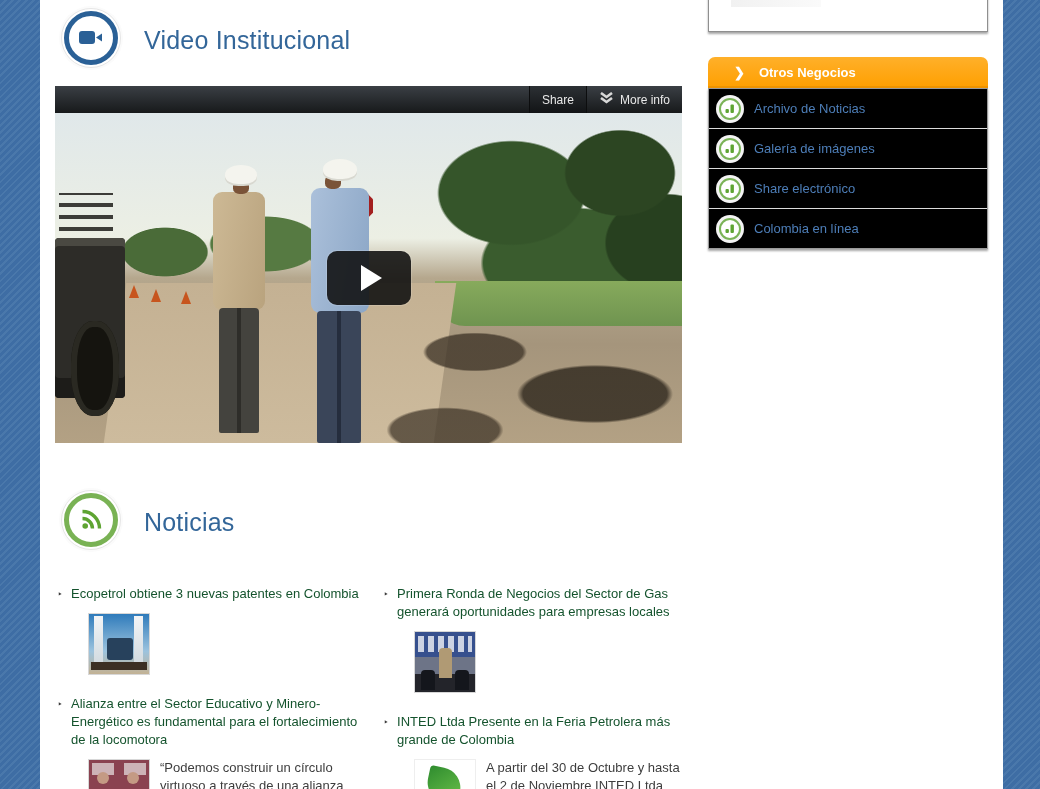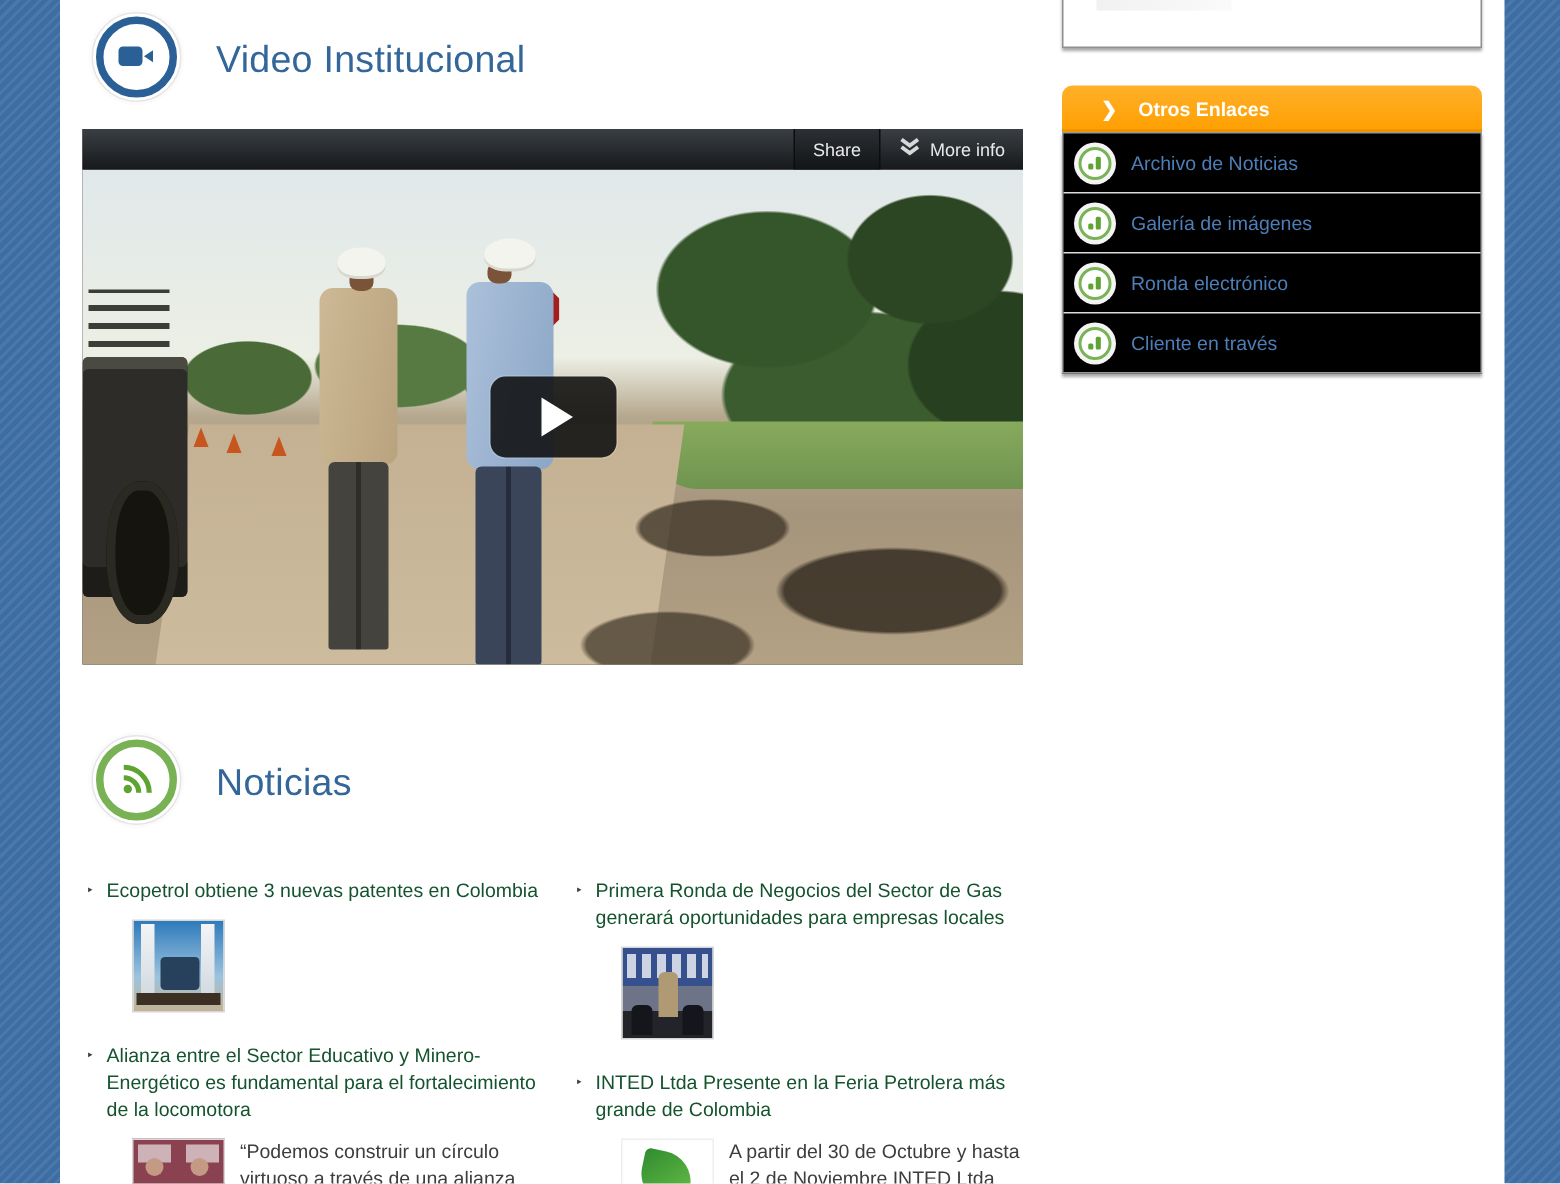--- a/index.html
+++ b/index.html
@@ -198,21 +198,21 @@
     </div>
   </div>
 </div>
 
 <div class="side-topbox">
   <div class="partial"></div>
 </div>
 
 <div class="enlaces-header">
   <span class="chev">❯</span>
-  <span>Otros Enlaces</span>
+  <span>Otros Negocios</span>
 </div>
 
 <div class="enlaces-box">
   <div class="enlace-item">
     <span class="chart-badge">
       <svg width="12" height="12" viewBox="0 0 12 12">
         <rect x="1.5" y="7" width="3.4" height="4" rx="1" fill="#5ea432"></rect>
         <rect x="6.5" y="2.5" width="3.4" height="8.5" rx="1" fill="#5ea432"></rect>
       </svg>
     </span>
@@ -227,30 +227,30 @@
     </span>
     <span class="enlace-label">Galería de imágenes</span>
   </div>
   <div class="enlace-item">
     <span class="chart-badge">
       <svg width="12" height="12" viewBox="0 0 12 12">
         <rect x="1.5" y="7" width="3.4" height="4" rx="1" fill="#5ea432"></rect>
         <rect x="6.5" y="2.5" width="3.4" height="8.5" rx="1" fill="#5ea432"></rect>
       </svg>
     </span>
-    <span class="enlace-label">Ronda electrónico</span>
+    <span class="enlace-label">Share electrónico</span>
   </div>
   <div class="enlace-item">
     <span class="chart-badge">
       <svg width="12" height="12" viewBox="0 0 12 12">
         <rect x="1.5" y="7" width="3.4" height="4" rx="1" fill="#5ea432"></rect>
         <rect x="6.5" y="2.5" width="3.4" height="8.5" rx="1" fill="#5ea432"></rect>
       </svg>
     </span>
-    <span class="enlace-label">Cliente en través</span>
+    <span class="enlace-label">Colombia en línea</span>
   </div>
 </div>
 
 <div class="section-badge" style="left:61px;top:490px;">
   <div class="badge-ring green">
     <svg width="24" height="24" viewBox="0 0 24 24">
       <circle cx="6.2" cy="18" r="2.8" fill="#5ea432"></circle>
       <path d="M3.5 10.5 a10 10 0 0 1 10 10" fill="none" stroke="#5ea432" stroke-width="3.4"></path>
       <path d="M3.5 3.5 a17 17 0 0 1 17 17" fill="none" stroke="#5ea432" stroke-width="3.4"></path>
     </svg>

